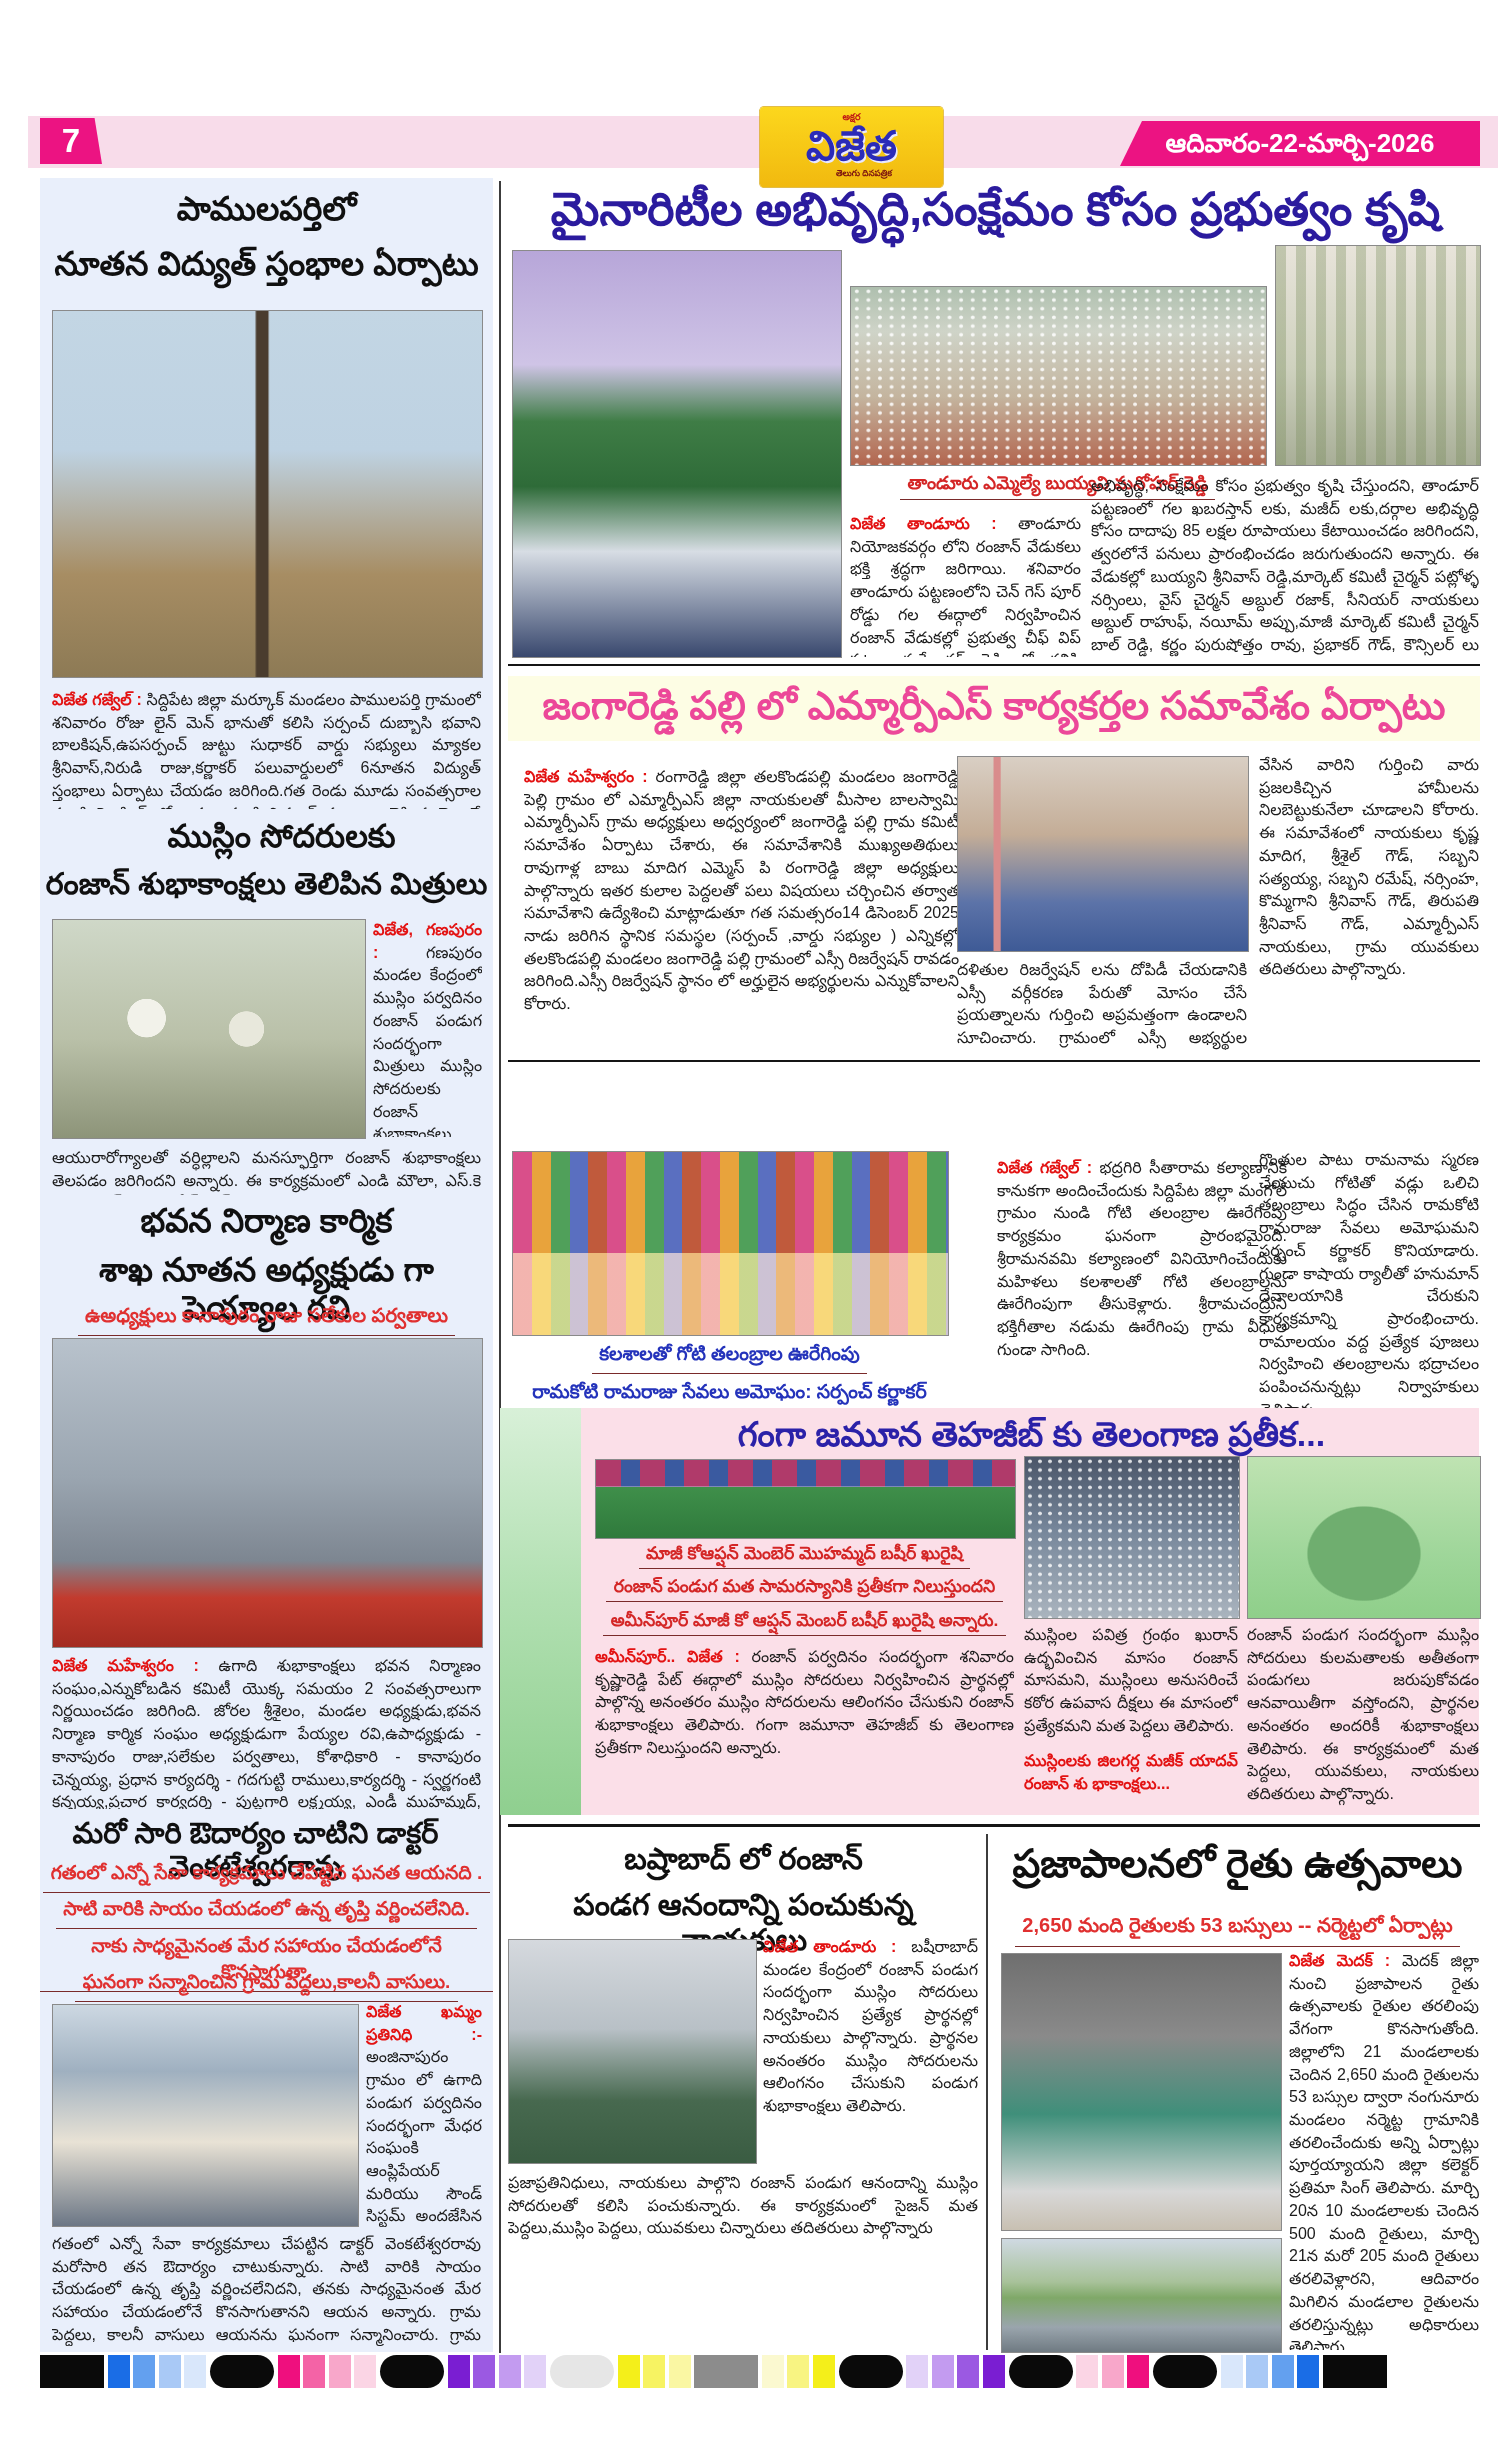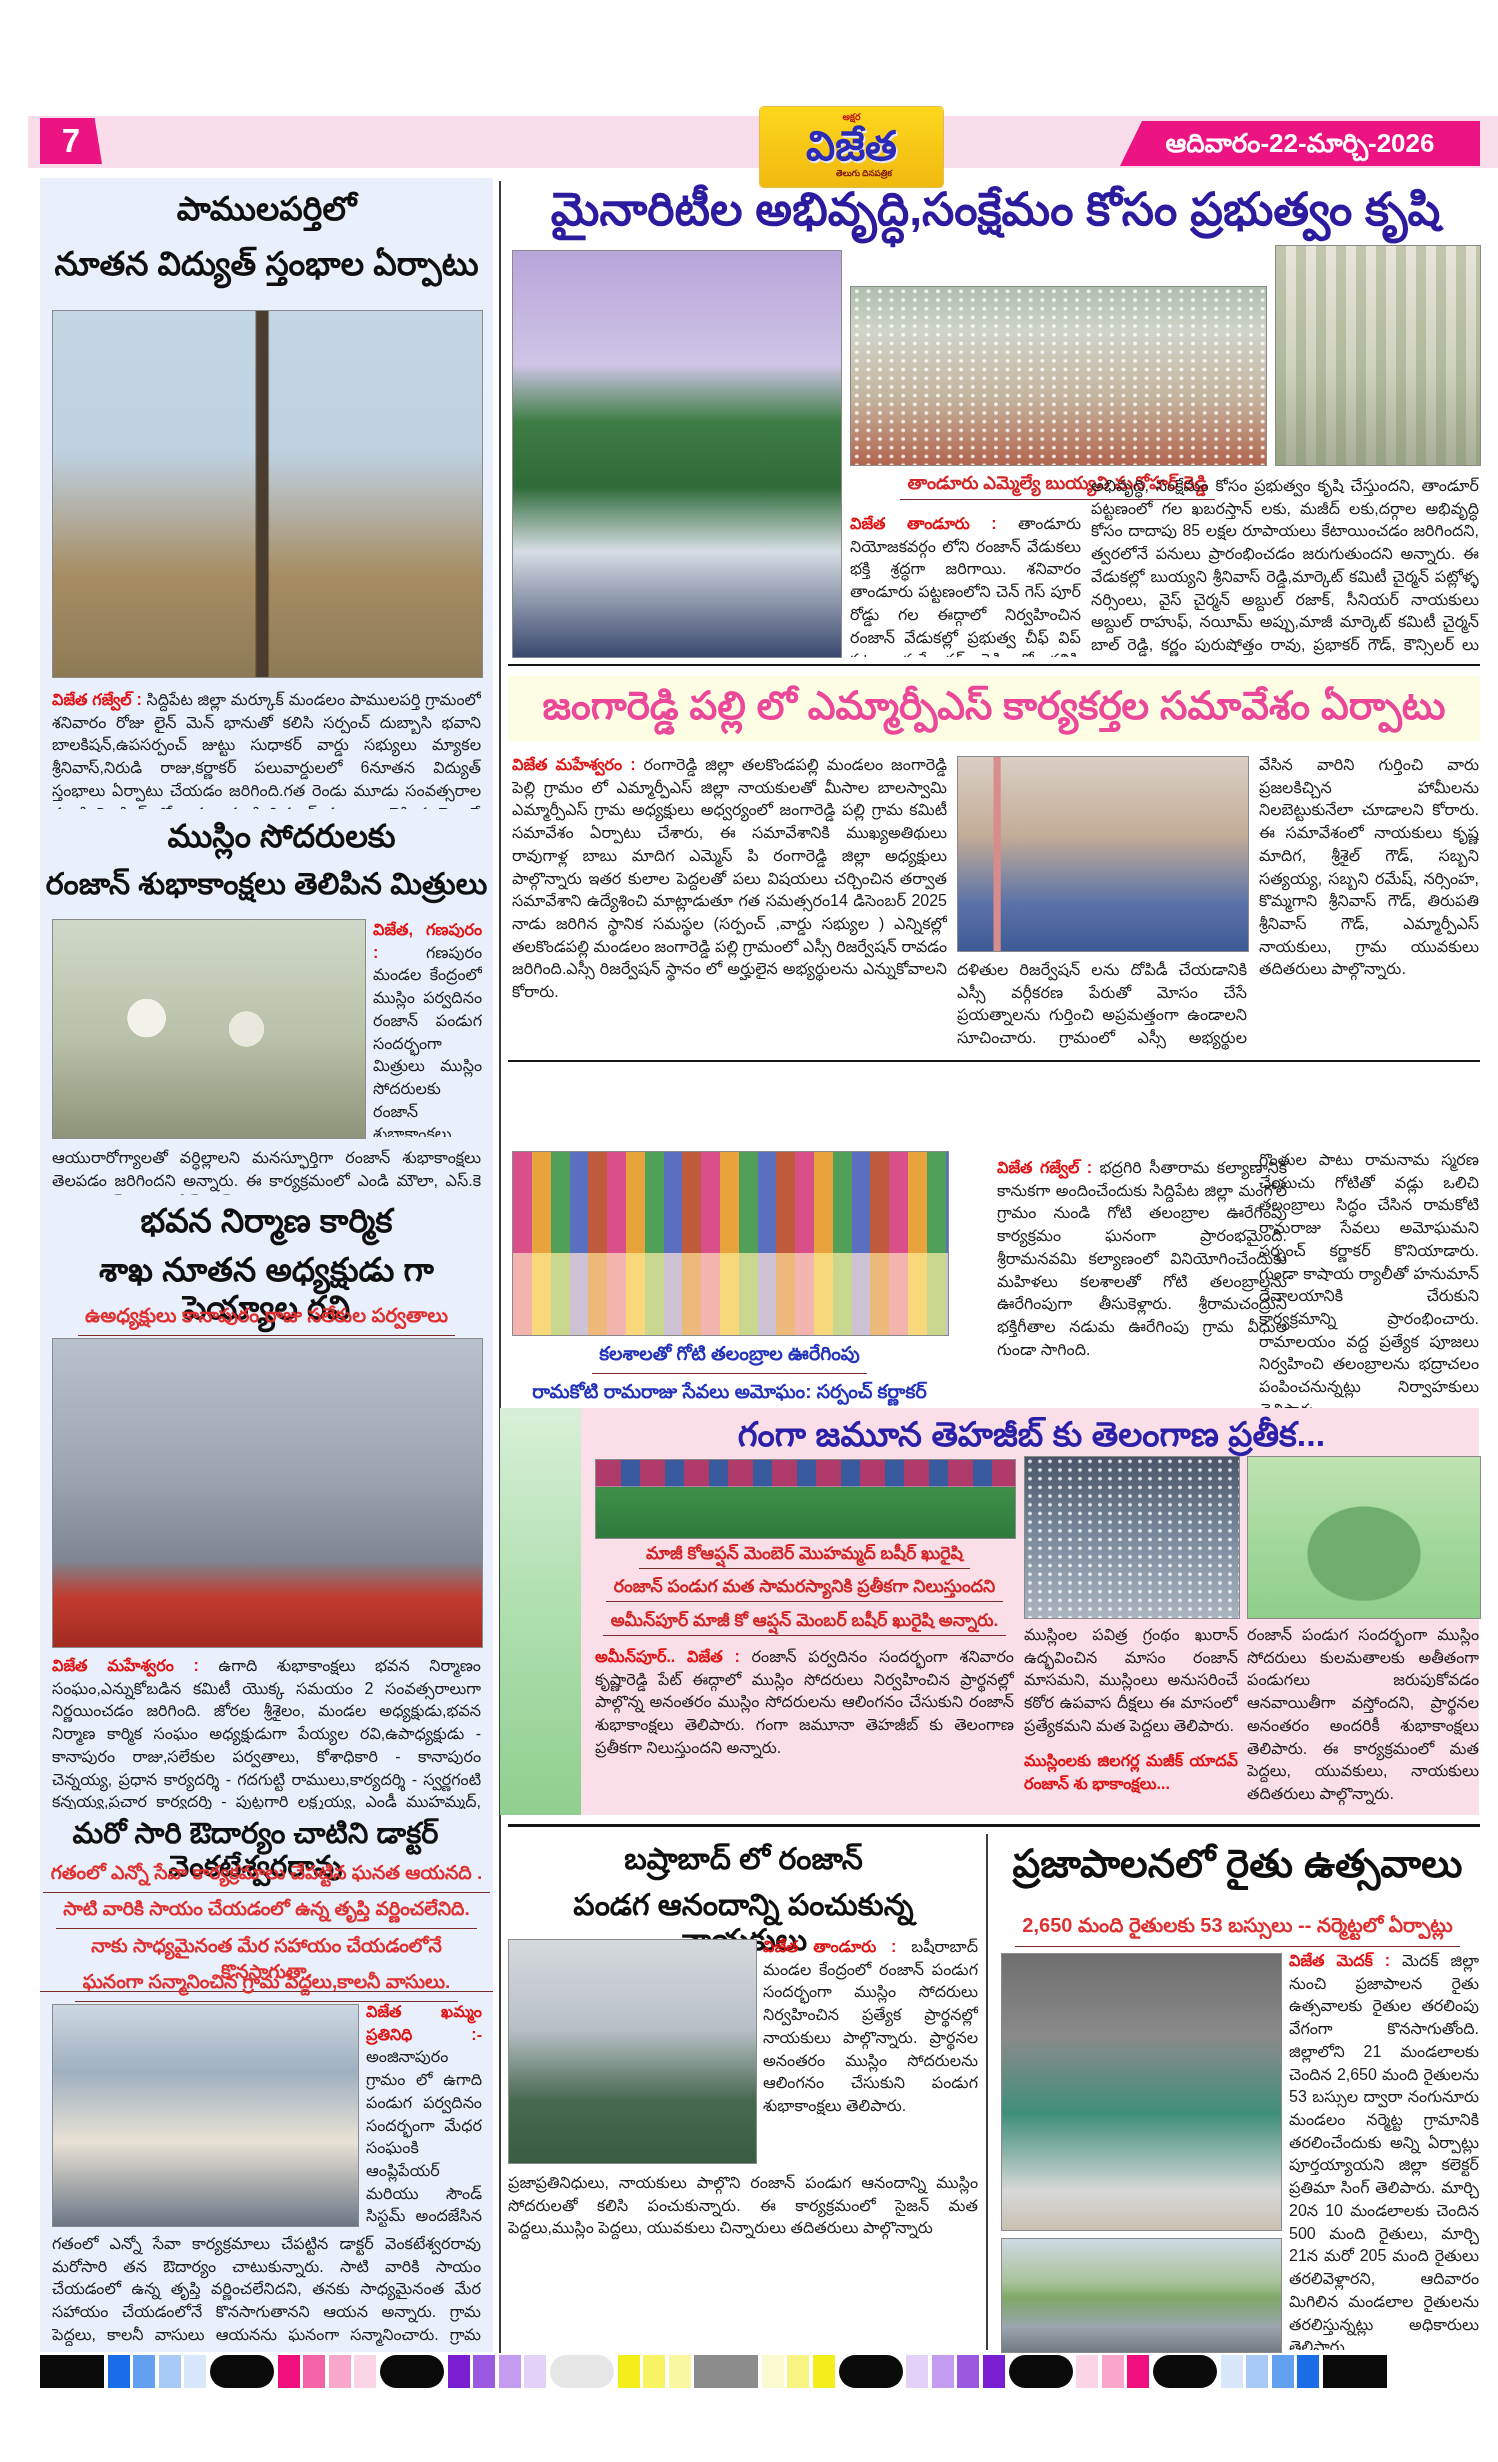--- a/index.html
+++ b/index.html
@@ -133,21 +133,21 @@
   <p class="abs bt" style="left:850px;top:513px;width:231px;height:144px;margin:0;">
     <span class="dl">విజేత తాండూరు :</span>
     <span>తాండూరు నియోజకవర్గం లోని రంజాన్ వేడుకలు భక్తి శ్రద్ధగా జరిగాయి. శనివారం తాండూరు పట్టణంలోని చెన్ గెస్ పూర్ రోడ్డు గల ఈద్గాలో నిర్వహించిన రంజాన్ వేడుకల్లో ప్రభుత్వ చీఫ్ విప్ పట్నం మహేందర్ రెడ్డి తో కలిసి పాల్గొని, ప్రార్థనలు చేసిన తాండూరు ఎమ్మెల్యే బుయ్యని మనోహర్ రెడ్డి. ఈ సందర్భంగా ముస్లిం సోదరులను ఆలింగనం చేసుకుంటూ “ఈద్ ముబారక్” అంటూ శుభాకాంక్షలు తెలియజేస్తూ... ముఖ్యమంత్రి రేవంత్ రెడ్డి ఆధ్వర్యంలో రాష్ట్ర వ్యాప్తంగా మైనారిటీల</span>
   </p>
   <p class="abs bt" style="left:1091px;top:475px;width:388px;height:183px;margin:0;">అభివృద్ధి, సంక్షేమం కోసం ప్రభుత్వం కృషి చేస్తుందని, తాండూర్ పట్టణంలో గల ఖబరస్తాన్ లకు, మజీద్ లకు,దర్గాల అభివృద్ధి కోసం దాదాపు 85 లక్షల రూపాయలు కేటాయించడం జరిగిందని, త్వరలోనే పనులు ప్రారంభించడం జరుగుతుందని అన్నారు. ఈ వేడుకల్లో బుయ్యని శ్రీనివాస్ రెడ్డి,మార్కెట్ కమిటీ చైర్మన్ పట్లోళ్ళ నర్సింలు, వైస్ చైర్మన్ అబ్దుల్ రజాక్, సీనియర్ నాయకులు అబ్దుల్ రాహుఫ్, నయీమ్ అప్పు,మాజీ మార్కెట్ కమిటీ చైర్మన్ బాల్ రెడ్డి, కర్ణం పురుషోత్తం రావు, ప్రభాకర్ గౌడ్, కౌన్సిలర్ లు బంటు వేణు, శ్రీకాంత్, రాము, మల్లేశం, రాజు గౌడ్, బాలకృష్ణ రెడ్డి, జుంటుపల్లి వెంకట్, నాయకులు,బంటు మల్లప్ప, అనిల్, అంకిత్, బిర్కట్ రఘు తో పాటు పలువురు నాయకులు పాలొన్నారు..</p>
 
   <div class="abs rule" style="left:508px;top:664px;width:972px;height:2.2px;"></div>
 
   <div class="abs mrpsbox" style="left:508px;top:676px;width:972px;height:65px;"></div>
   <div class="abs hd maghd ctr" style="left:508px;top:684px;width:972px;font-size:39px;">జంగారెడ్డి పల్లి లో ఎమ్మార్పీఎస్ కార్యకర్తల సమావేశం ఏర్పాటు</div>
-  <p class="abs bt" style="left:512px;top:754px;width:435px;height:296px;margin:0;">
+  <p class="abs bt" style="left:512px;top:754px;width:435px;height:296px;margin:12px;">
     <span class="dl">విజేత మహేశ్వరం :</span>
     <span>రంగారెడ్డి జిల్లా తలకొండపల్లి మండలం జంగారెడ్డి పెల్లి గ్రామం లో ఎమ్మార్పీఎస్ జిల్లా నాయకులతో మీసాల బాలస్వామి  ఎమ్మార్పీఎస్ గ్రామ అధ్యక్షులు అధ్వర్యంలో జంగారెడ్డి పల్లి గ్రామ కమిటీ సమావేశం ఏర్పాటు చేశారు, ఈ సమావేశానికి ముఖ్యఅతిథులు రావుగాళ్ల బాబు మాదిగ ఎమ్మెస్ పి రంగారెడ్డి జిల్లా అధ్యక్షులు పాల్గొన్నారు ఇతర కులాల పెద్దలతో పలు విషయలు చర్చించిన తర్వాత సమావేశాని ఉద్యేశించి మాట్లాడుతూ గత సమత్సరం14 డిసెంబర్ 2025 నాడు జరిగిన స్థానిక సమస్థల (సర్పంచ్ ,వార్డు సభ్యుల ) ఎన్నికల్లో తలకొండపల్లి మండలం జంగారెడ్డి పల్లి గ్రామంలో ఎస్సీ రిజర్వేషన్ రావడం జరిగింది.ఎస్సీ రిజర్వేషన్ స్థానం లో అర్హులైన అభ్యర్థులను ఎన్నుకోవాలని కోరారు.</span>
   </p>
   <div class="abs ph ph-mrps" style="left:957px;top:756px;width:290px;height:194px;"></div>
   <p class="abs bt" style="left:957px;top:959px;width:290px;height:91px;margin:0;">దళితుల రిజర్వేషన్ లను దోపిడీ చేయడానికి ఎస్సీ వర్గీకరణ పేరుతో మోసం చేసే ప్రయత్నాలను గుర్తించి అప్రమత్తంగా ఉండాలని సూచించారు. గ్రామంలో ఎస్సీ అభ్యర్థుల విజయానికి అందరూ కృషి చేయాలని పిలుపునిచ్చారు.</p>
   <p class="abs bt" style="left:1259px;top:754px;width:220px;height:296px;margin:0;">వేసిన వారిని గుర్తించి వారు ప్రజలకిచ్చిన హామీలను నిలబెట్టుకునేలా చూడాలని కోరారు. ఈ సమావేశంలో నాయకులు కృష్ణ మాదిగ, శ్రీశైల్ గౌడ్, సబ్బని సత్యయ్య, సబ్బని రమేష్, నర్సింహ, కొమ్మగాని శ్రీనివాస్ గౌడ్, తిరుపతి శ్రీనివాస్ గౌడ్, ఎమ్మార్పీఎస్ నాయకులు, గ్రామ యువకులు తదితరులు పాల్గొన్నారు.</p>
 
   <div class="abs rule" style="left:508px;top:1060px;width:972px;height:2.2px;"></div>
 
   <div class="abs ph ph-women" style="left:512px;top:1151px;width:435px;height:183px;"></div>

